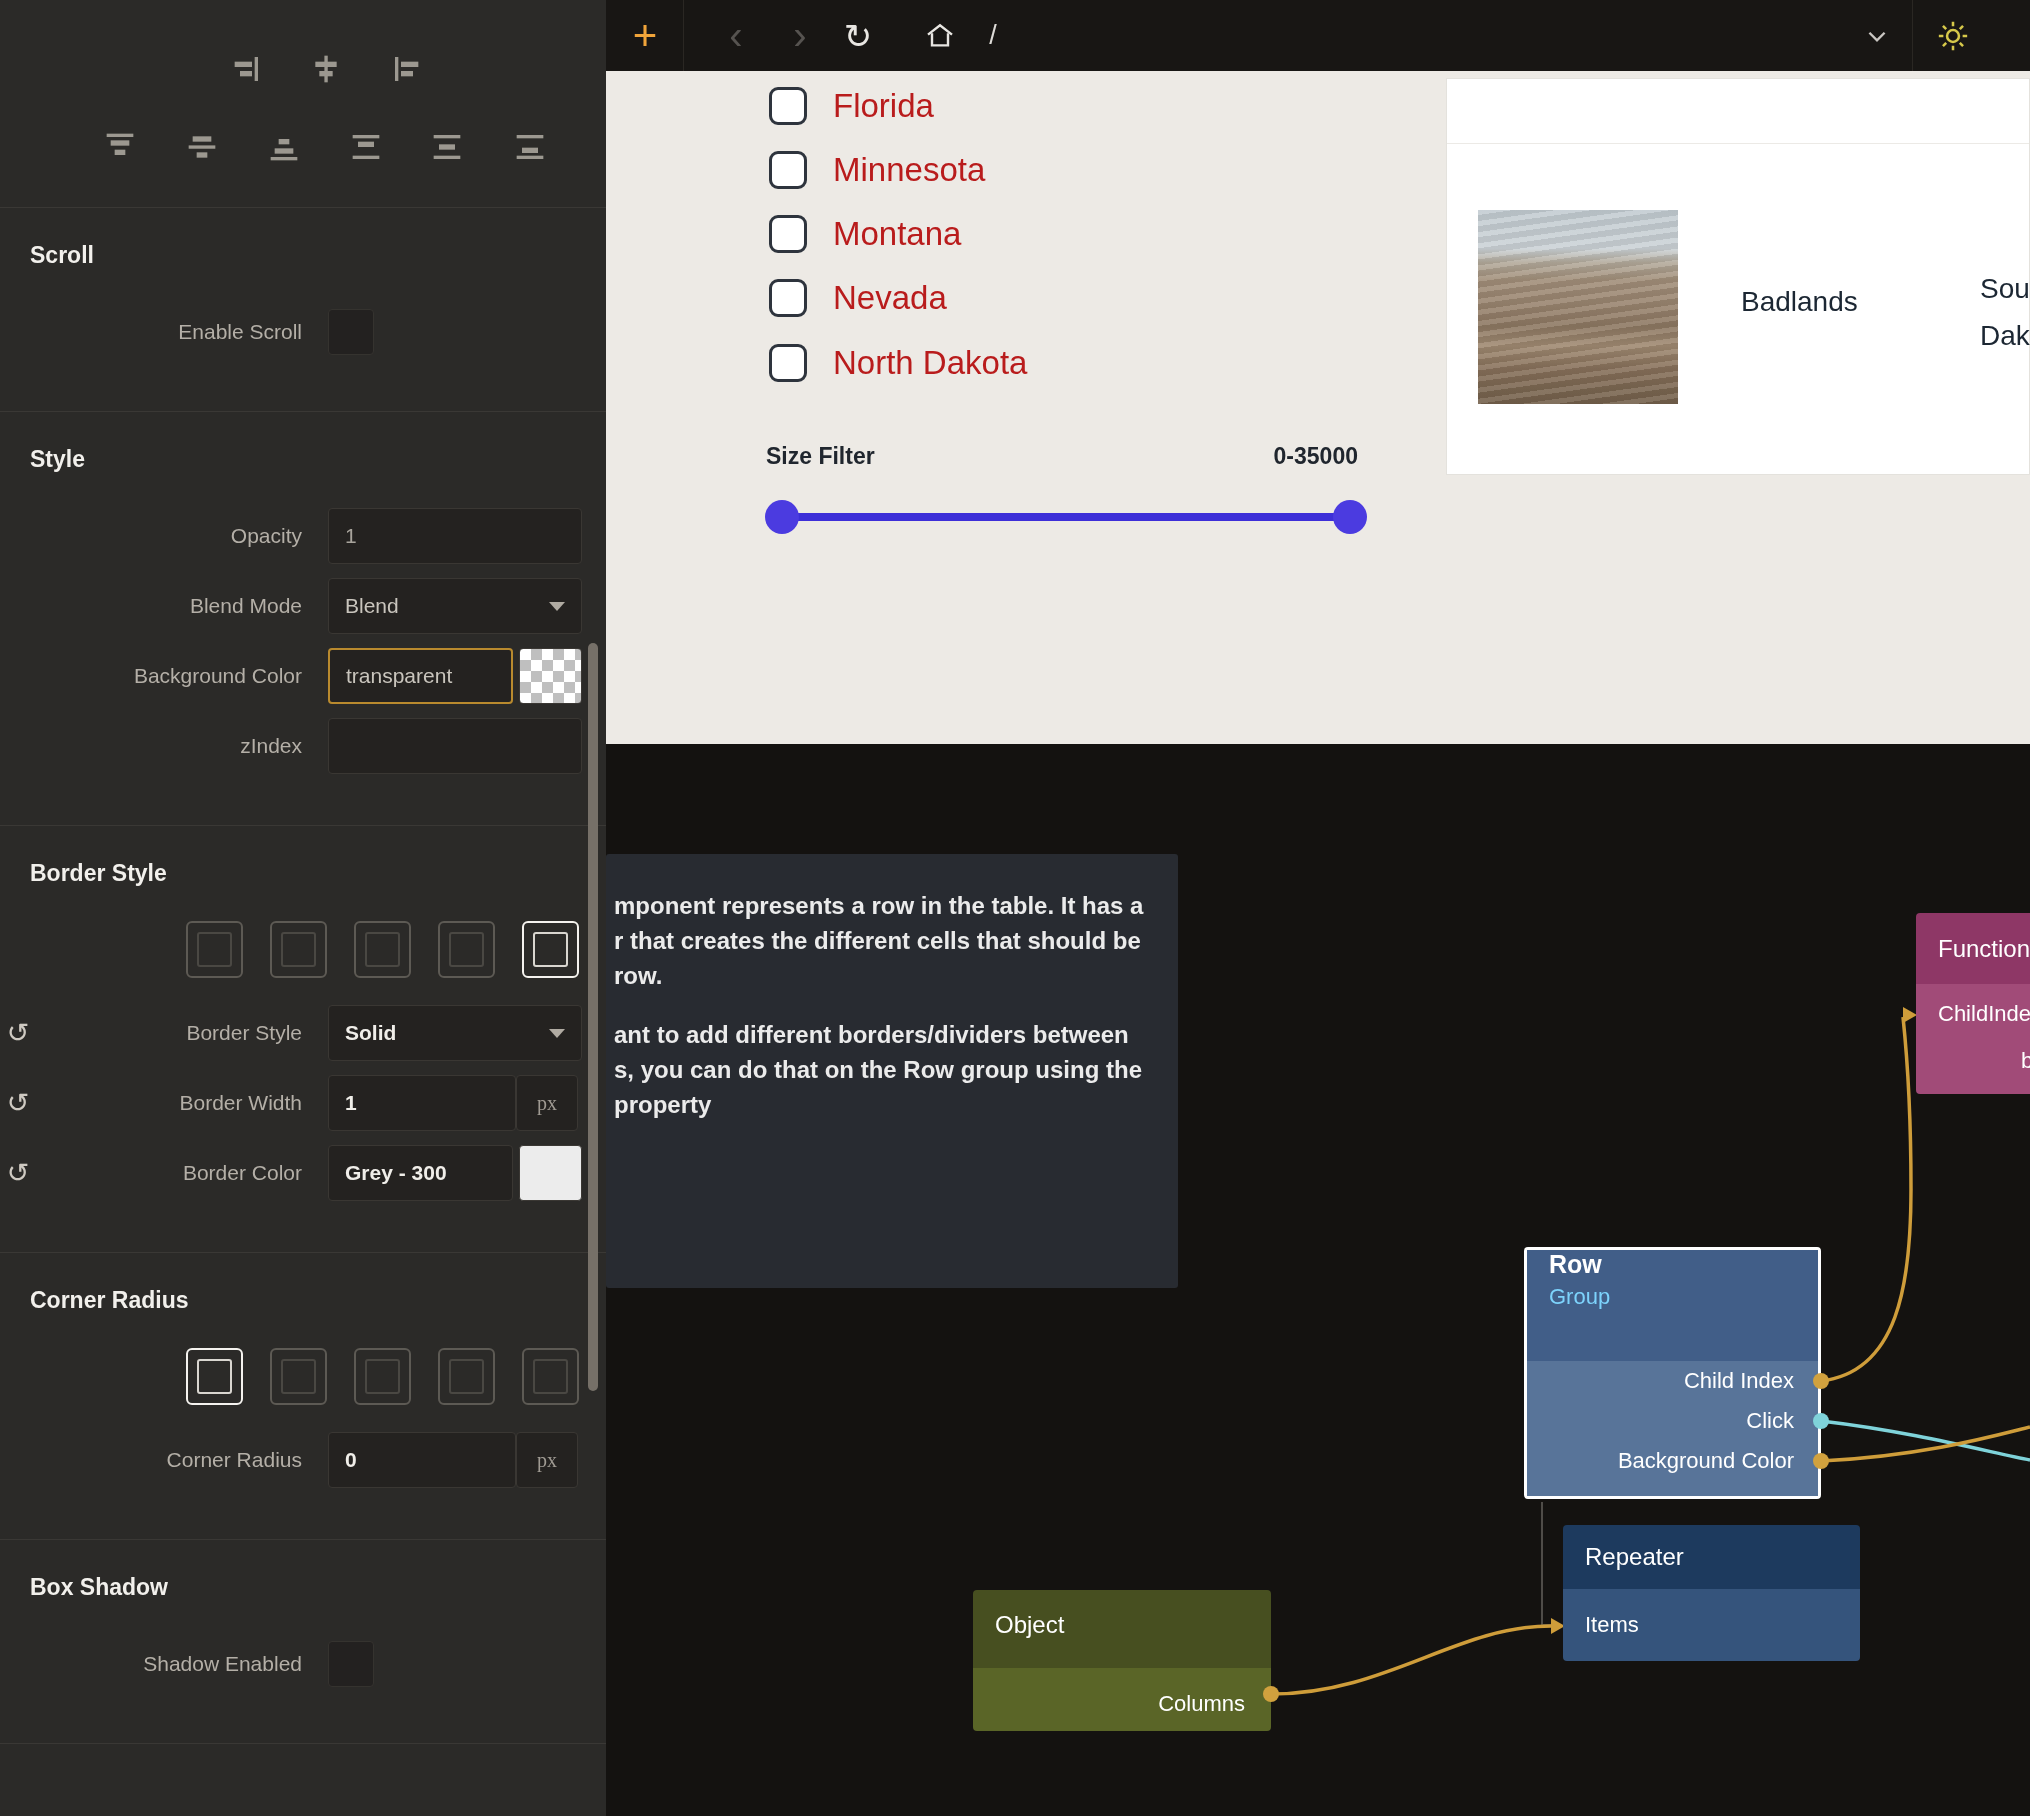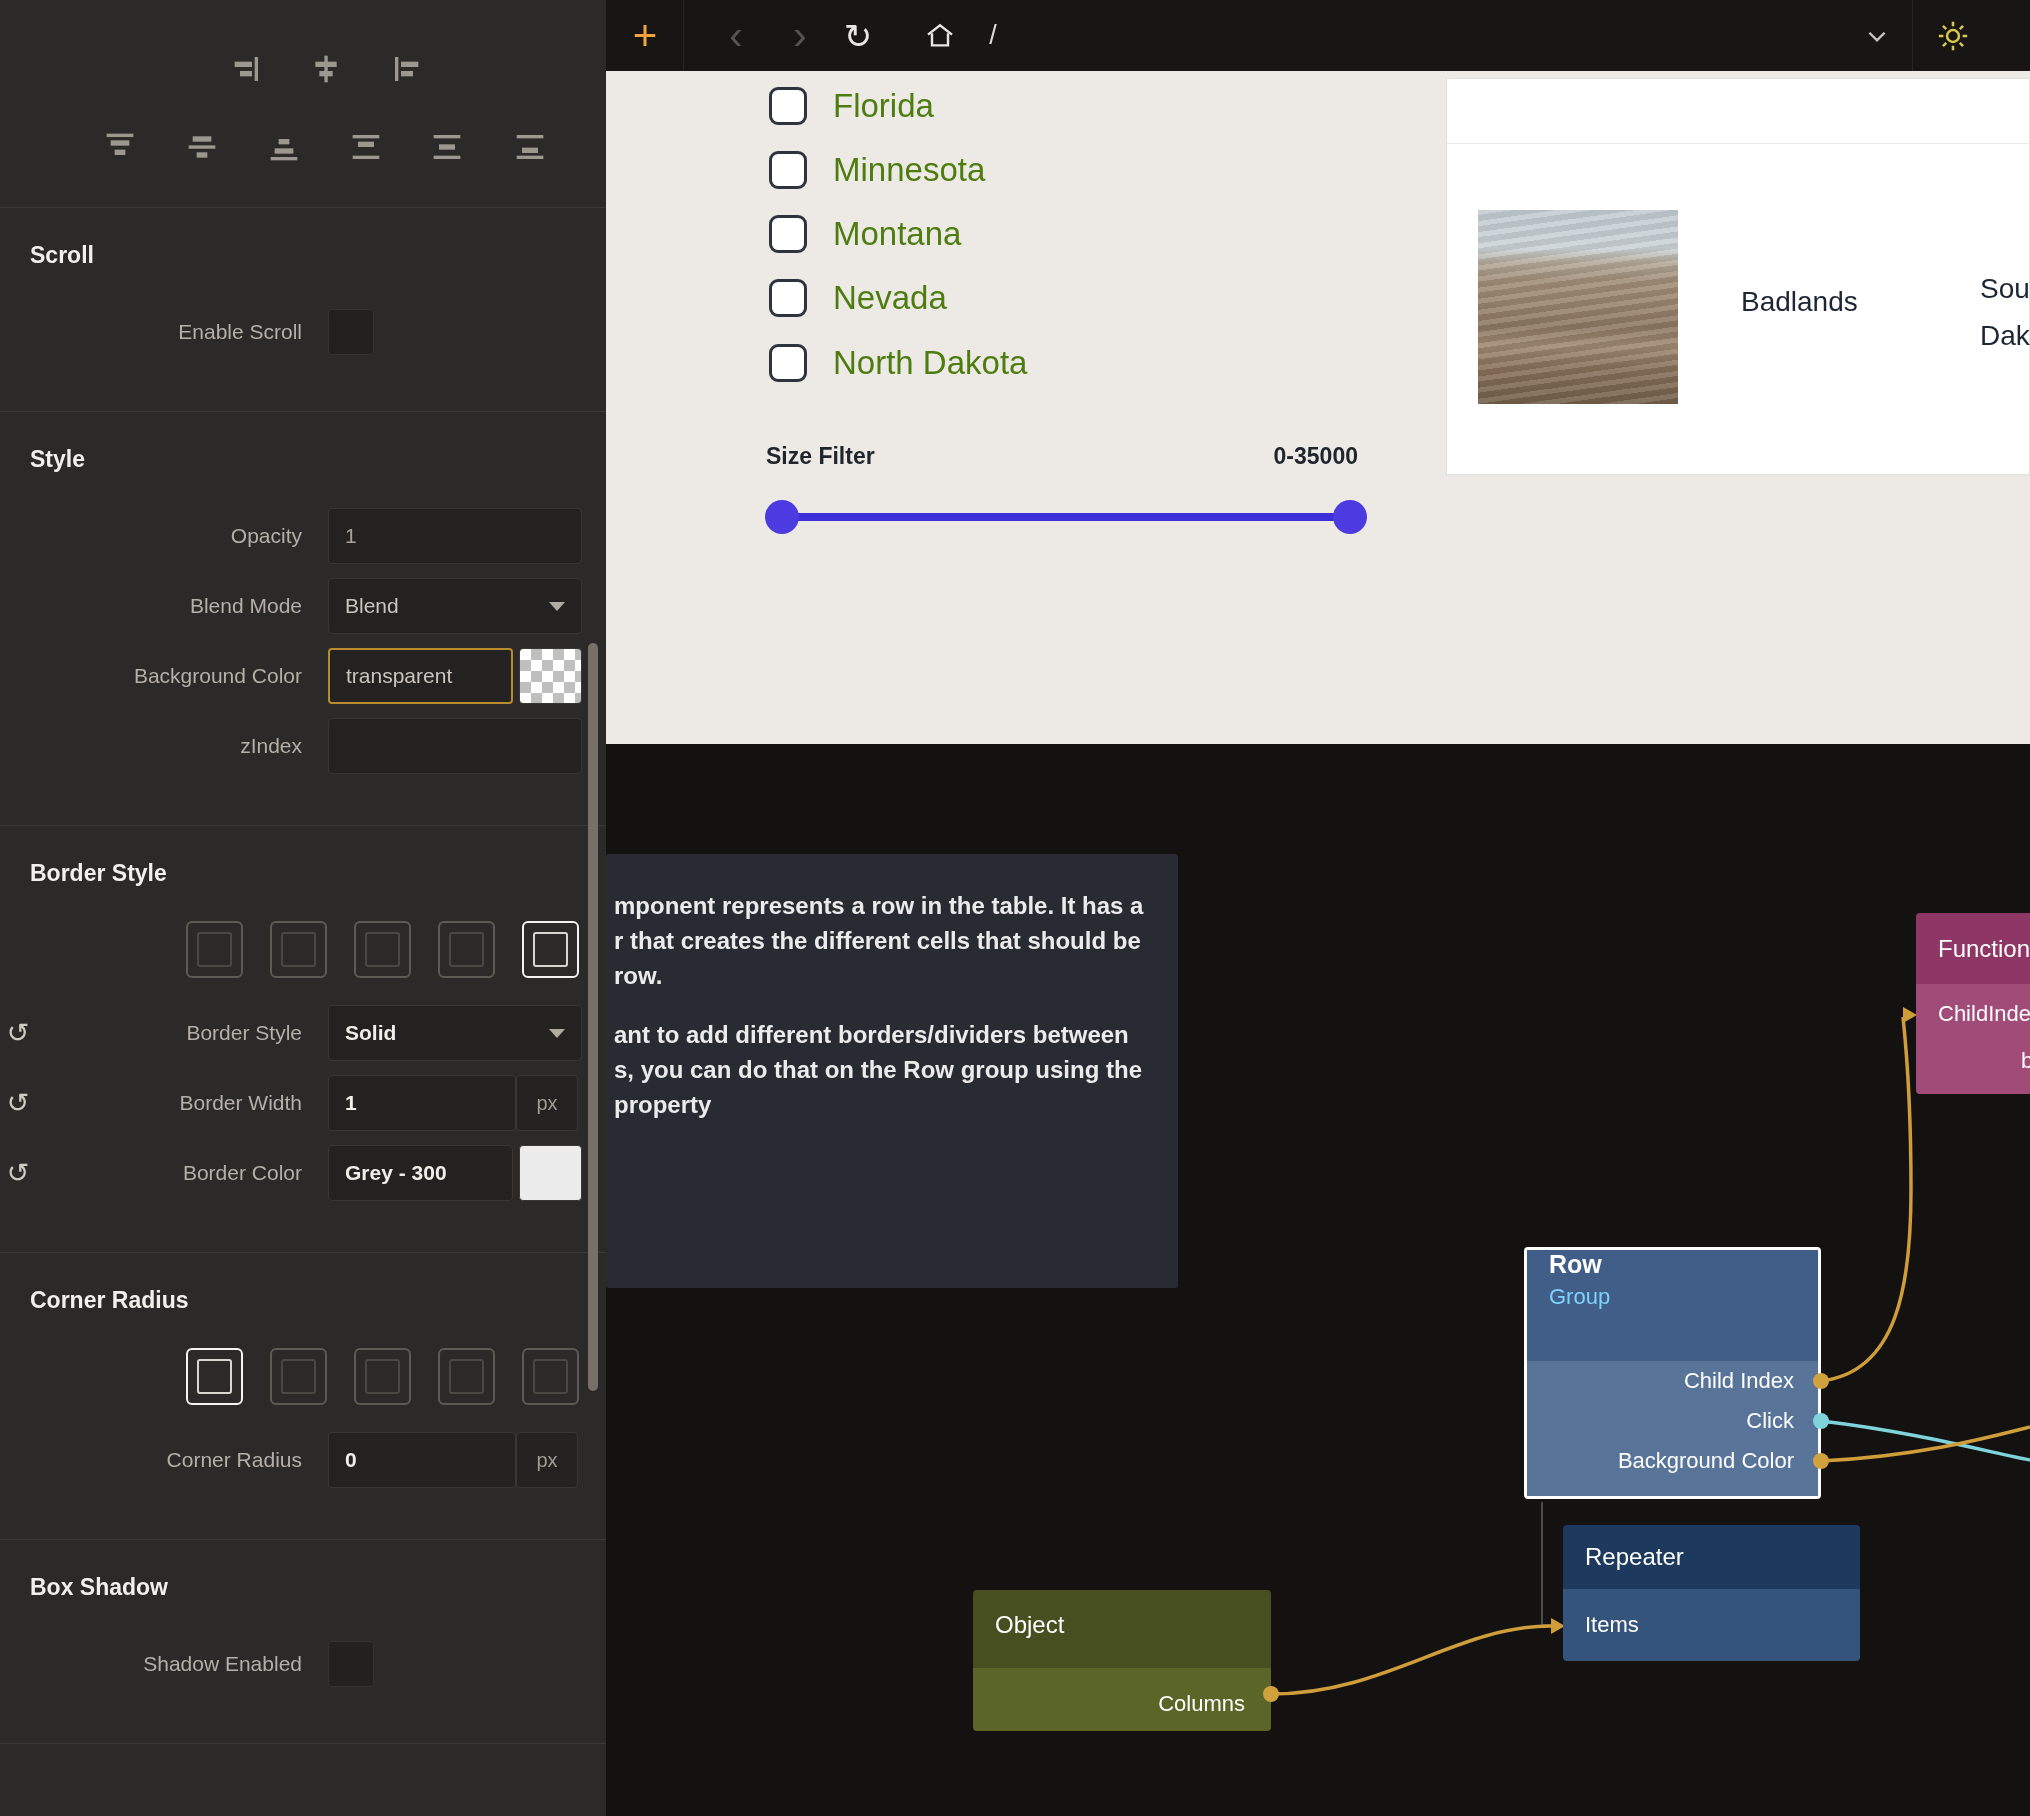--- a/index.html
+++ b/index.html
@@ -35,21 +35,21 @@
   .field.bold{font-weight:bold;color:#f0eee9;}
   .field.muted{color:#a8a49c;}
   .field.focus{border:2px solid #b98a2e;}
   .select{position:relative;width:256px;cursor:pointer;}
   .chev{
     position:absolute;right:16px;top:50%;margin-top:-4px;width:0;height:0;
     border-left:8px solid transparent;border-right:8px solid transparent;border-top:9px solid #b0aba2;
   }
   .unitbox{
     width:62px;height:56px;margin-left:0;background:#242220;border:1px solid #3a3733;border-radius:4px;
-    display:flex;align-items:center;justify-content:center;font-size:20px;color:#9f9a92;box-sizing:border-box;
+    display:flex;align-items:center;justify-content:center;font-size:20px;color:#9f9a92;box-sizing:border-box;font-family:Liberation Serif, serif;
   }
   .swatch{
     width:64px;height:56px;margin-left:6px;border-radius:4px;border:1px solid #3a3733;box-sizing:border-box;cursor:pointer;
   }
   .swatch.checker{
     background:repeating-conic-gradient(#bfbfbf 0% 25%, #ffffff 0% 50%);
     background-size:22px 22px;
   }
   .swatch.white{background:#ececec;}
   .cbox{
@@ -88,21 +88,21 @@
 
   
   .preview{
     position:absolute;left:606px;top:71px;width:1424px;height:673px;
     background:#edeae5;overflow:hidden;z-index:3;color:#1f2630;
   }
   .cbx-row{position:absolute;left:163px;display:flex;align-items:center;height:64px;cursor:pointer;}
   .cbx{
     width:38px;height:38px;background:#ffffff;border:3px solid #2e343d;border-radius:9px;flex:none;box-sizing:border-box;
   }
-  .cbx-label{margin-left:26px;font-size:33px;color:#4d7c0f;}
+  .cbx-label{margin-left:26px;font-size:33px;color:#b91c1c;}
   .filter-head{
     position:absolute;left:160px;top:372px;width:592px;display:flex;justify-content:space-between;
     font-size:23px;font-weight:bold;color:#20262e;
   }
   .slider{position:absolute;left:176px;top:429px;width:568px;height:34px;}
   .slider .track{position:absolute;left:0;right:0;top:13px;height:8px;border-radius:4px;background:#3d2fd8;}
   .slider .handle{
     position:absolute;top:0;width:34px;height:34px;border-radius:50%;background:#4b3be0;cursor:pointer;
   }
   .slider .handle.left{left:-17px;}

